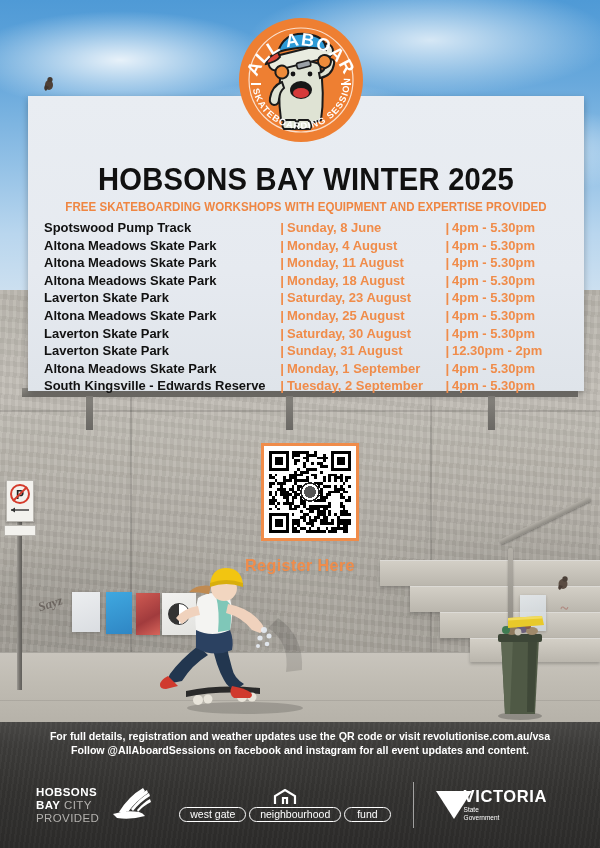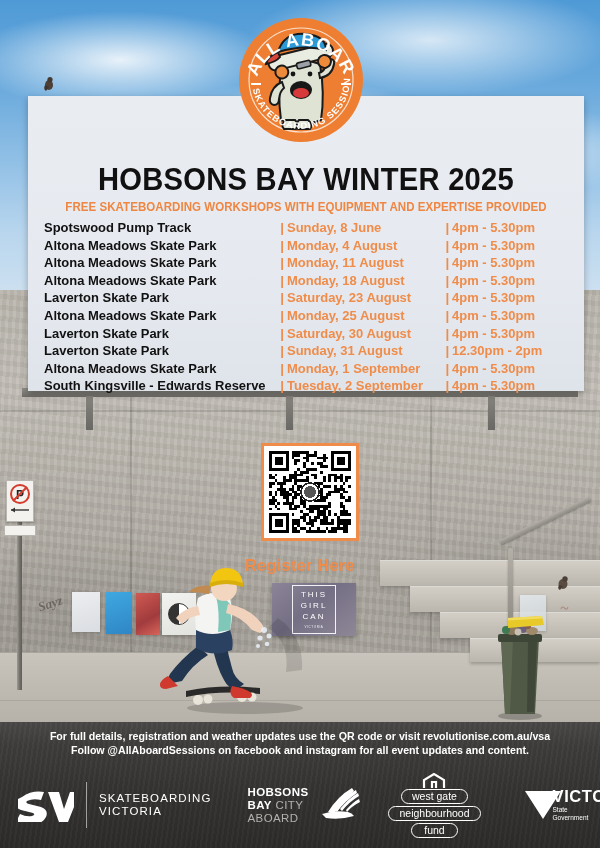--- a/index.html
+++ b/index.html
@@ -269,28 +269,20 @@
 
   <div class="poster-sm" style="left:72px;top:592px;width:28px;height:40px;background:linear-gradient(160deg,#eceef0,#dadde1);"></div>
   <div class="poster-sm" style="left:106px;top:592px;width:26px;height:42px;background:linear-gradient(160deg,#3fa8e0,#2f86c4);"></div>
   <div class="poster-sm" style="left:136px;top:593px;width:24px;height:42px;background:linear-gradient(150deg,#cf5a52,#a13b3d 60%,#d8655b);"></div>
   <div class="poster-sm" style="left:162px;top:593px;width:34px;height:42px;background:linear-gradient(160deg,#f2f2f0,#e2e2df);display:flex;align-items:center;justify-content:center;">
     <div style="width:22px;height:22px;border:1.6px solid #333;border-radius:50%;background:
       linear-gradient(90deg,#333 50%, #fff 50%);"></div>
   </div>
   <div class="poster-sm" style="left:520px;top:595px;width:26px;height:36px;background:linear-gradient(160deg,#e5eaee,#cfd6dc);opacity:.85;"></div>
 
-  <div class="tgc">
-    <div class="tgc-inner">
-      <div>THIS</div>
-      <div>GIRL</div>
-      <div>CAN</div>
-      <div class="tgc-sub">VICTORIA</div>
-    </div>
-  </div>
 
   <svg class="skater" viewBox="0 0 170 160">
     <ellipse cx="95" cy="150" rx="58" ry="6" fill="rgba(0,0,0,.16)"></ellipse>
 
     <path d="M128 60 q26 18 24 52 l-16 2 q4 -30 -18 -44 z" fill="rgba(0,0,0,.12)"></path>
 
     <path d="M36 133 q34 -7 74 -3 l0 6 q-40 -4 -74 3 z" fill="#2a2a2a"></path>
     <circle cx="48" cy="142" r="5" fill="#e8e4da"></circle>
       <circle cx="58" cy="141" r="4.5" fill="#e8e4da"></circle>
     <circle cx="92" cy="139" r="5" fill="#e8e4da"></circle>
@@ -513,37 +505,26 @@
   </div>
   <div class="register">Register Here</div>
 
   <div class="foot-text">
     <div>For full details, registration and weather updates use the QR code or visit revolutionise.com.au/vsa</div>
     <div>Follow @AllAboardSessions on facebook and instagram for all event updates and content.</div>
   </div>
 
   <div class="logos">
 
-    <div class="logo-cell" style="margin-left:18px;">
-      <svg width="56" height="34" viewBox="0 0 56 34">
-        <path d="M4 9 q10 -7 22 -5 l-3 8 q-8 -2 -14 1 q-2 2 2 3 l12 3 q8 3 5 10 q-4 8 -18 8 q-8 0 -12 -3 l4 -8 q6 3 12 2 q4 -1 1 -3 l-12 -3 q-8 -3 -5 -10 z" fill="#fff"></path>
-        <path d="M30 4 l11 0 l5 17 l6 -17 l10 0 l-12 30 l-9 0 z" fill="#fff"></path>
-      </svg>
-      <div class="divider" style="margin:0 12px;"></div>
-      <div class="sv-text">
-        <div>SKATEBOARDING</div>
-        <div>VICTORIA</div>
-      </div>
-    </div>
 
     <div class="logo-cell" style="margin-left:36px;">
       <div class="hbcc">
         <div style="font-weight:bold;">HOBSONS</div>
         <div><b>BAY</b> <span class="dim">CITY</span></div>
-        <div class="dim">ABOARD</div>
+        <div class="dim">PROVIDED</div>
       </div>
       <svg width="48" height="42" viewBox="0 0 48 42" style="margin-left:6px;">
         <g fill="#fff">
           <path d="M8 30 q12 -4 26 -2 q4 1 6 4 q-14 4 -28 2 z"></path>
           <path d="M14 28 q10 -16 24 -24 l2 3 q-12 10 -20 23 z"></path>
           <path d="M20 26 q10 -14 22 -20 l1 3 q-12 8 -20 19 z"></path>
           <path d="M26 25 q9 -11 18 -16 l1 3 q-10 6 -17 15 z"></path>
           <path d="M32 26 q7 -8 13 -11 l1 3 q-8 4 -13 10 z"></path>
         </g>
       </svg>

